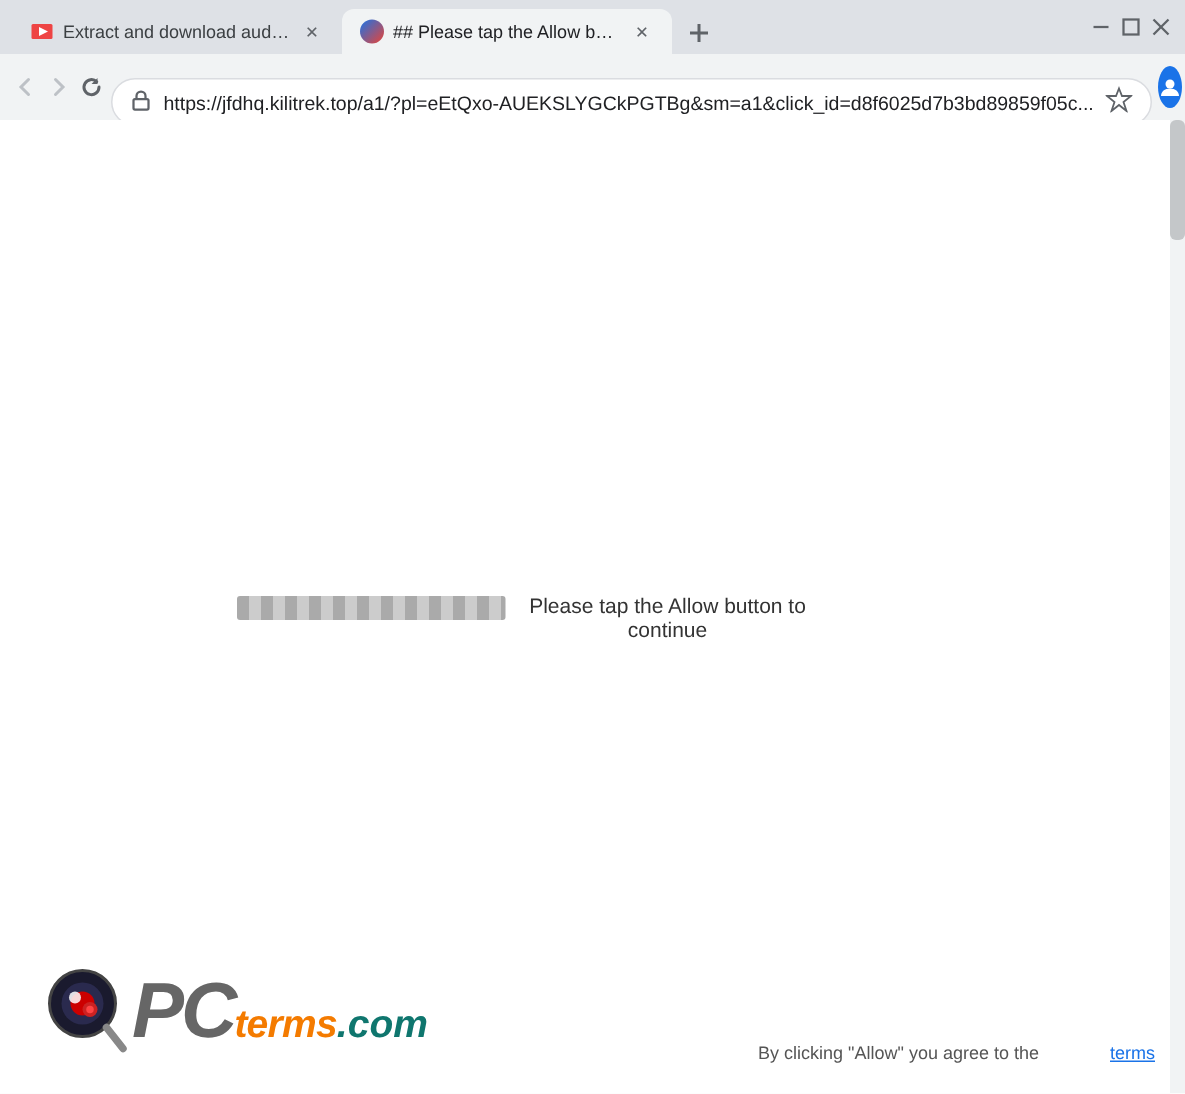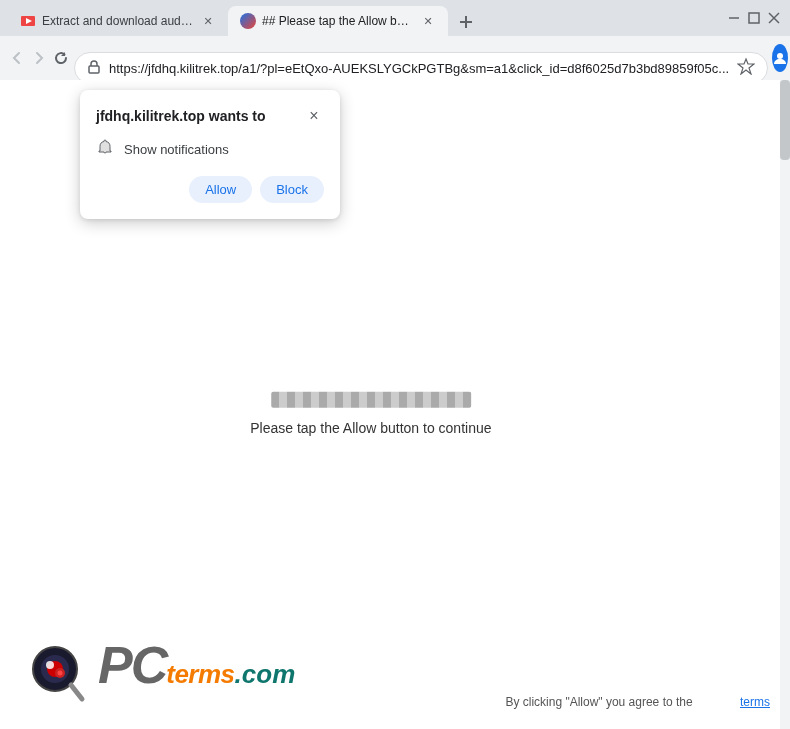--- a/index.html
+++ b/index.html
@@ -289,21 +289,20 @@
       border: none;
       border-radius: 20px;
       font-size: 13px;
       font-weight: 500;
       cursor: pointer;
     }
 
     
     .page-center {
       display: flex;
-      flex-direction: column;
       align-items: center;
       justify-content: center;
       position: absolute;
       top: 50%;
       left: 50%;
       transform: translate(-60%, -30%);
     }
 
     .progress-bar-container {
       width: 200px;
@@ -322,21 +321,22 @@
       color: #333;
       text-align: center;
     }
 
     
     .footer-logo {
       position: absolute;
       bottom: 20px;
       left: 20px;
       display: flex;
-      gap: 12px;
+      align-items: center;
+      gap: 2px;
     }
 
     .pc-logo-icon {
       width: 70px;
       height: 70px;
       position: relative;
     }
 
     .pc-logo-text {
       display: flex;
@@ -488,42 +488,20 @@
       <svg width="16" height="16" viewBox="0 0 16 16">
         <circle cx="8" cy="6" r="3" fill="white"></circle>
         <path d="M2 14c0-3 2.5-5 6-5s6 2 6 5" fill="white"></path>
       </svg>
     </div>
 
   </div>
 
   <div class="page-content">
 
-    <div class="notification-popup">
-      <div class="popup-header">
-        <span class="popup-title">jfdhq.kilitrek.top wants to</span>
-        <div class="popup-close">
-          <span>×</span>
-        </div>
-      </div>
-
-      <div class="popup-permission">
-        <span class="bell-icon">
-          <svg width="18" height="18" viewBox="0 0 18 18">
-            <path d="M9 2a1 1 0 0 0-1 1v.5A5 5 0 0 0 4 8.5V13H3v1h5a1 1 0 0 0 2 0h5v-1h-1V8.5A5 5 0 0 0 10 3.5V3a1 1 0 0 0-1-1z" stroke="#5f6368" stroke-width="1" fill="#e0e0e0"></path>
-          </svg>
-        </span>
-        <span>Show notifications</span>
-      </div>
-
-      <div class="popup-buttons">
-        <button class="btn-allow">Allow</button>
-        <button class="btn-block">Block</button>
-      </div>
-    </div>
 
     <div class="page-center">
       <div class="progress-bar-container"></div>
       <div class="page-instruction">Please tap the Allow button to continue</div>
     </div>
 
     <div class="footer-logo">
 
       <div class="pc-logo-icon">
         <svg width="70" height="70" viewBox="0 0 70 70">

